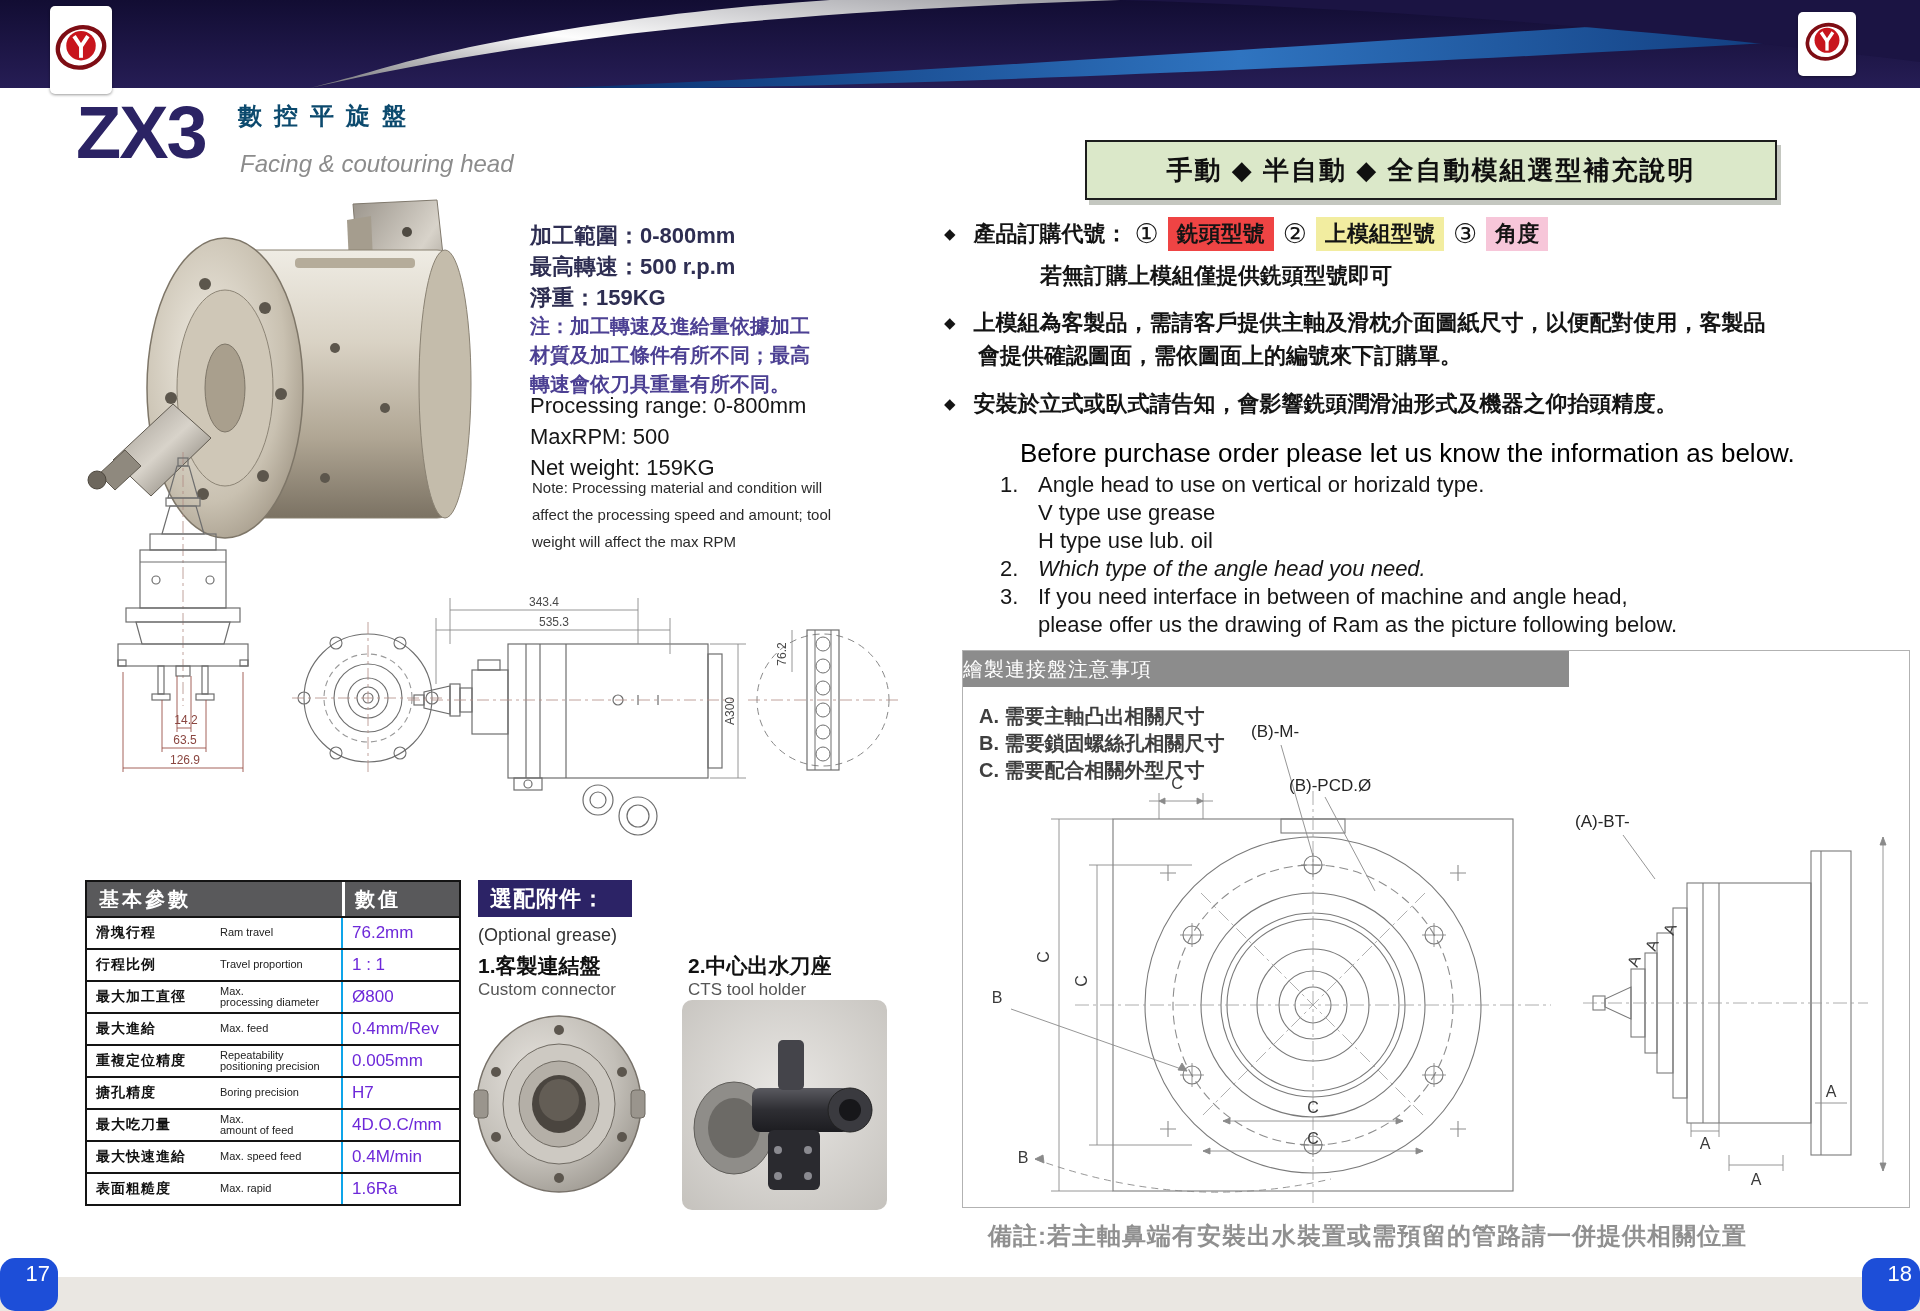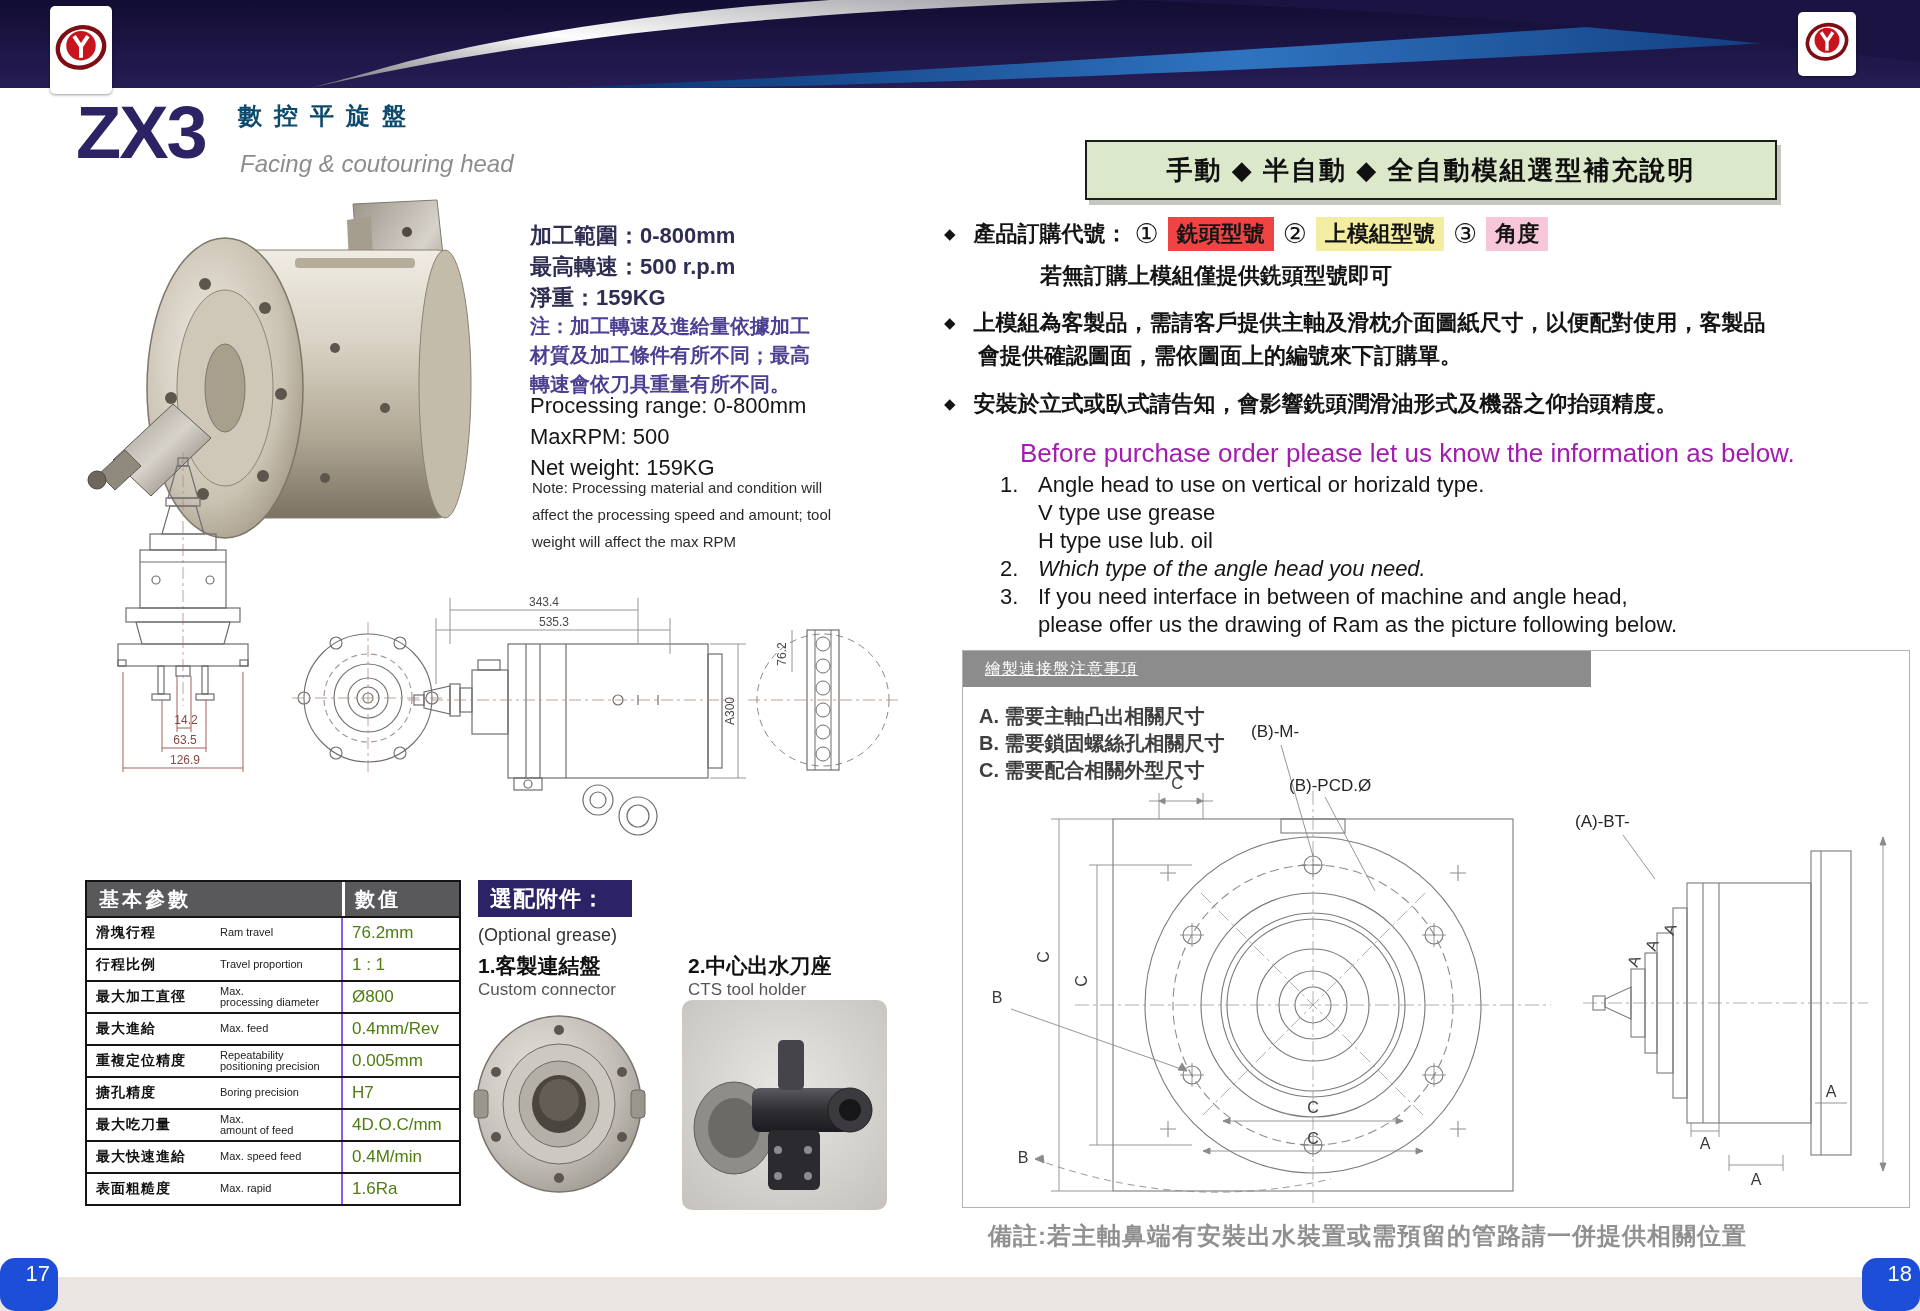--- a/index.html
+++ b/index.html
@@ -27,47 +27,47 @@
 
   
   .spec-table{left:85px;top:880px;width:372px;border:2px solid #141414;background:#fff;}
   .thead{display:flex;height:34px;background:#59595b;color:#fff;align-items:center;}
   .th-left{flex:1;padding-left:12px;font-size:20px;font-weight:700;letter-spacing:3px;}
   .th-right{width:104px;border-left:3px solid #fff;padding-left:10px;font-size:20px;font-weight:700;
             letter-spacing:3px;height:100%;display:flex;align-items:center;}
   .trow{display:flex;border-top:2px solid #141414;height:30px;align-items:center;}
   .tc-zh{width:124px;padding-left:9px;font-size:14px;font-weight:700;color:#111;letter-spacing:1px;}
   .tc-en{flex:1;font-size:11px;line-height:11.5px;color:#222;white-space:pre-line;}
-  .tc-val{width:107px;border-left:2px solid #8b5cf6;padding-left:9px;font-size:17px;color:#4d7c0f;
+  .tc-val{width:107px;border-left:2px solid #0ea5e9;padding-left:9px;font-size:17px;color:#6d28d9;
           height:100%;display:flex;align-items:center;}
 
   
   .opt-title{left:478px;top:880px;width:142px;height:37px;background:#2c2366;color:#fff;
              font-size:22px;font-weight:700;display:flex;align-items:center;padding-left:12px;letter-spacing:1px;}
   .opt-sub{left:478px;top:925px;font-size:18px;color:#333;}
   .opt-zh{font-size:21px;font-weight:700;color:#111;}
   .opt-en{font-size:17px;color:#555;}
 
   
   .green-banner{left:1085px;top:140px;width:688px;height:56px;background:#dbe8c9;border:2px solid #1d1d1d;
                 box-shadow:4px 5px 0 rgba(60,70,45,.30);display:flex;align-items:center;justify-content:center;
                 font-size:26px;font-weight:800;color:#101010;letter-spacing:2px;}
   .bullet-row{display:flex;align-items:center;font-size:22px;font-weight:700;color:#141414;}
   .diamond{font-size:15px;margin-right:18px;color:#141414;}
   .circ-num{font-size:27px;font-weight:400;margin:0 7px;}
   .badge{display:inline-block;padding:2px 9px;margin:0 2px;}
   .zh-line{font-size:22px;font-weight:700;color:#141414;}
-  .en-head{left:1020px;top:438px;font-size:26px;color:#a21caf;}
+  .en-head{left:1020px;top:438px;font-size:26px;color:#000000;}
   .en-num{font-size:22px;color:#161616;}
   .en-item{font-size:22px;color:#161616;}
 
   
   .panel{left:962px;top:650px;width:946px;height:556px;border:1px solid #b2b2b2;background:#fff;}
   .panel-bar{position:absolute;left:0;top:0;width:606px;height:36px;background:#8c8c8c;color:#fff;
-             font-size:16px;display:flex;align-items:center;padding-left:22px;letter-spacing:1px;text-decoration:underline;}
+             font-size:20px;display:flex;align-items:center;letter-spacing:1px;}
   .panel-notes{position:absolute;left:16px;top:52px;font-size:20px;color:#3f3f3f;line-height:27px;font-weight:600;}
   .footnote{left:988px;top:1220px;font-size:24px;font-weight:700;color:#909090;letter-spacing:1px;}
 
   
   .footer-strip{left:0;top:1277px;width:1920px;height:34px;background:#eae7e2;}
   .pg-box{width:58px;height:53px;background:#1d4ed8;color:#fff;font-size:22px;border-radius:15px;}
   .pg-left{left:0;top:1258px;text-align:right;padding:3px 8px 0 0;box-sizing:border-box;}
   .pg-right{left:1862px;top:1258px;text-align:right;padding:3px 8px 0 0;box-sizing:border-box;}
 </style>
 </head>

